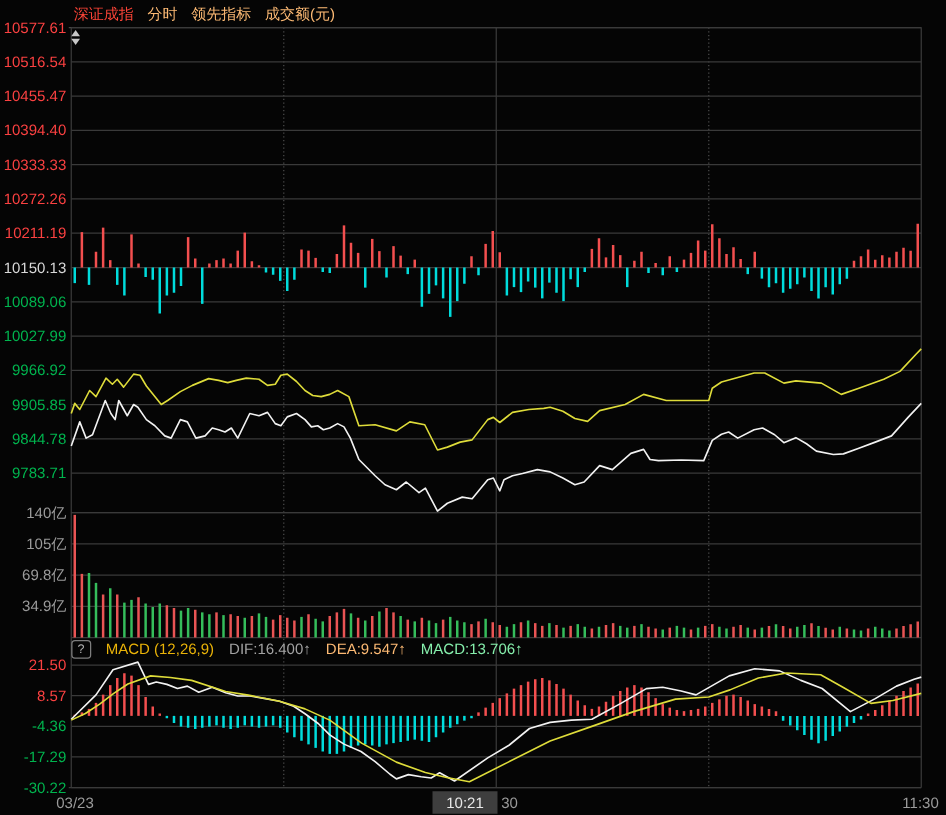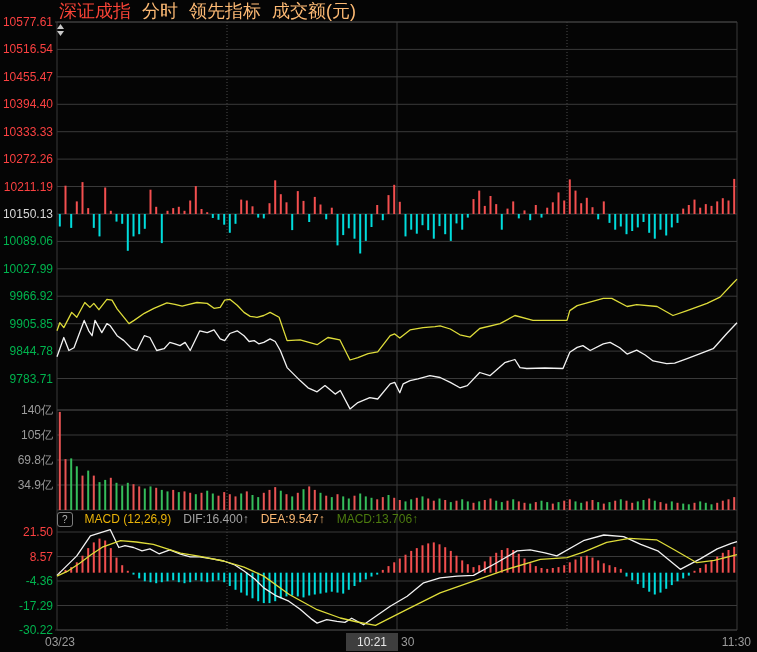--- a/index.html
+++ b/index.html
@@ -1,30 +1,30 @@
 <!DOCTYPE html>
 <html><head>
 <meta charset="utf-8">
 <style>
   html,body{margin:0;padding:0;background:#050505;}
   body{width:757px;height:652px;position:relative;overflow:hidden;
        font-family:"Liberation Sans","DejaVu Sans",sans-serif;}
   svg{position:absolute;left:0;top:0;font-family:inherit;}
   .hdr{position:absolute;left:59px;top:3px;display:flex;gap:11px;
-       font-size:18px;line-height:16px;align-items:center;white-space:nowrap;}
+       font-size:12px;line-height:16px;align-items:center;white-space:nowrap;}
   .macd-hdr{position:absolute;left:57px;top:511px;display:flex;gap:12px;
        font-size:12px;line-height:16px;align-items:center;white-space:nowrap;}
   .help{border:1px solid #7d7d7d;border-radius:3px;color:#b4b4b4;
         font-size:10px;line-height:11px;padding:1px 4px;}
   .c-red{color:#fb4437}
   .c-gray{color:#fdba74}
   .c-yellow{color:#fdba74}
   .c-dgray{color:#eab308}
   .c-white2{color:#a3a3a3}
-  .c-macdred{color:#4d7c0f}
+  .c-macdred{color:#86efac}
 </style>
 </head>
 <body>
 
 <svg id="chart" width="757" height="652" viewBox="0 0 757 652">
   <g id="render-layer">
       <g>
         <line x1="227.0" y1="22" x2="227.0" y2="630" stroke="#4a4a4a" stroke-width="1" stroke-dasharray="1,2"></line>
         <line x1="397.0" y1="22" x2="397.0" y2="630" stroke="#3a3a3a" stroke-width="1"></line>
         <line x1="567.0" y1="22" x2="567.0" y2="630" stroke="#4a4a4a" stroke-width="1" stroke-dasharray="1,2"></line>

